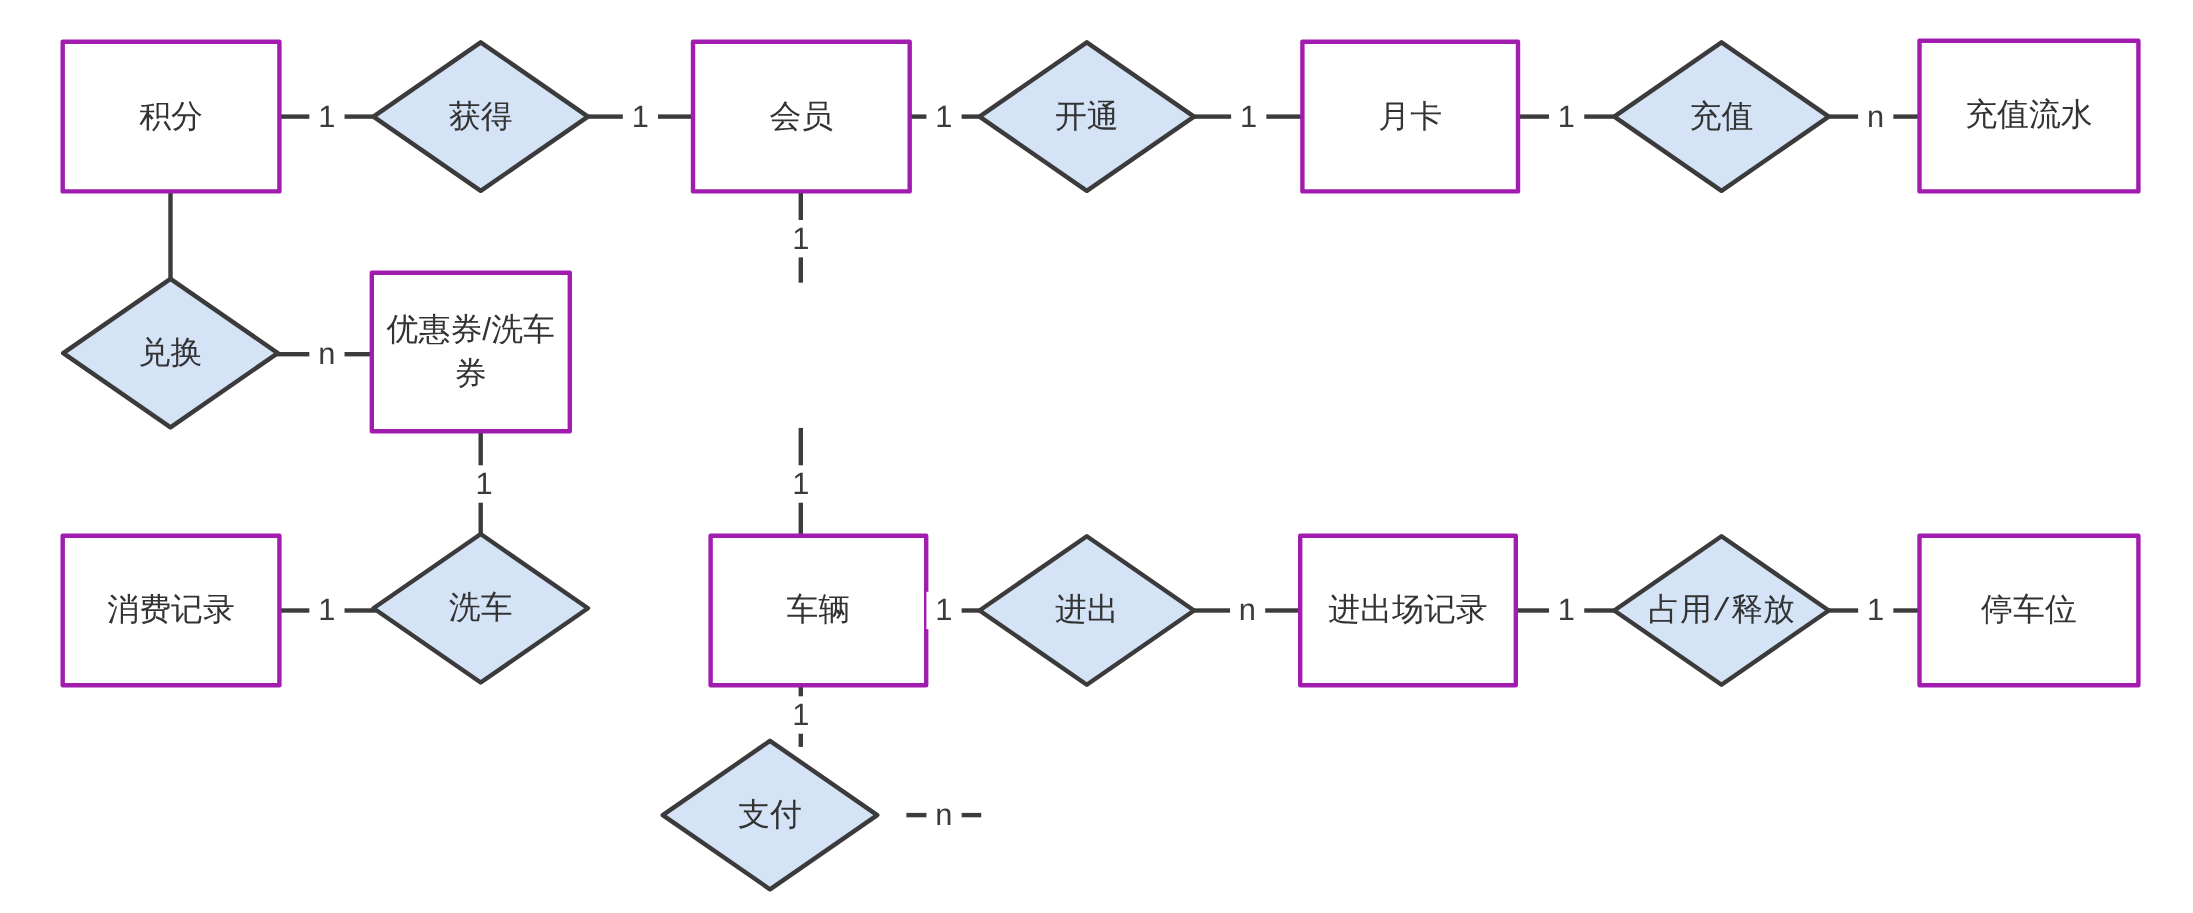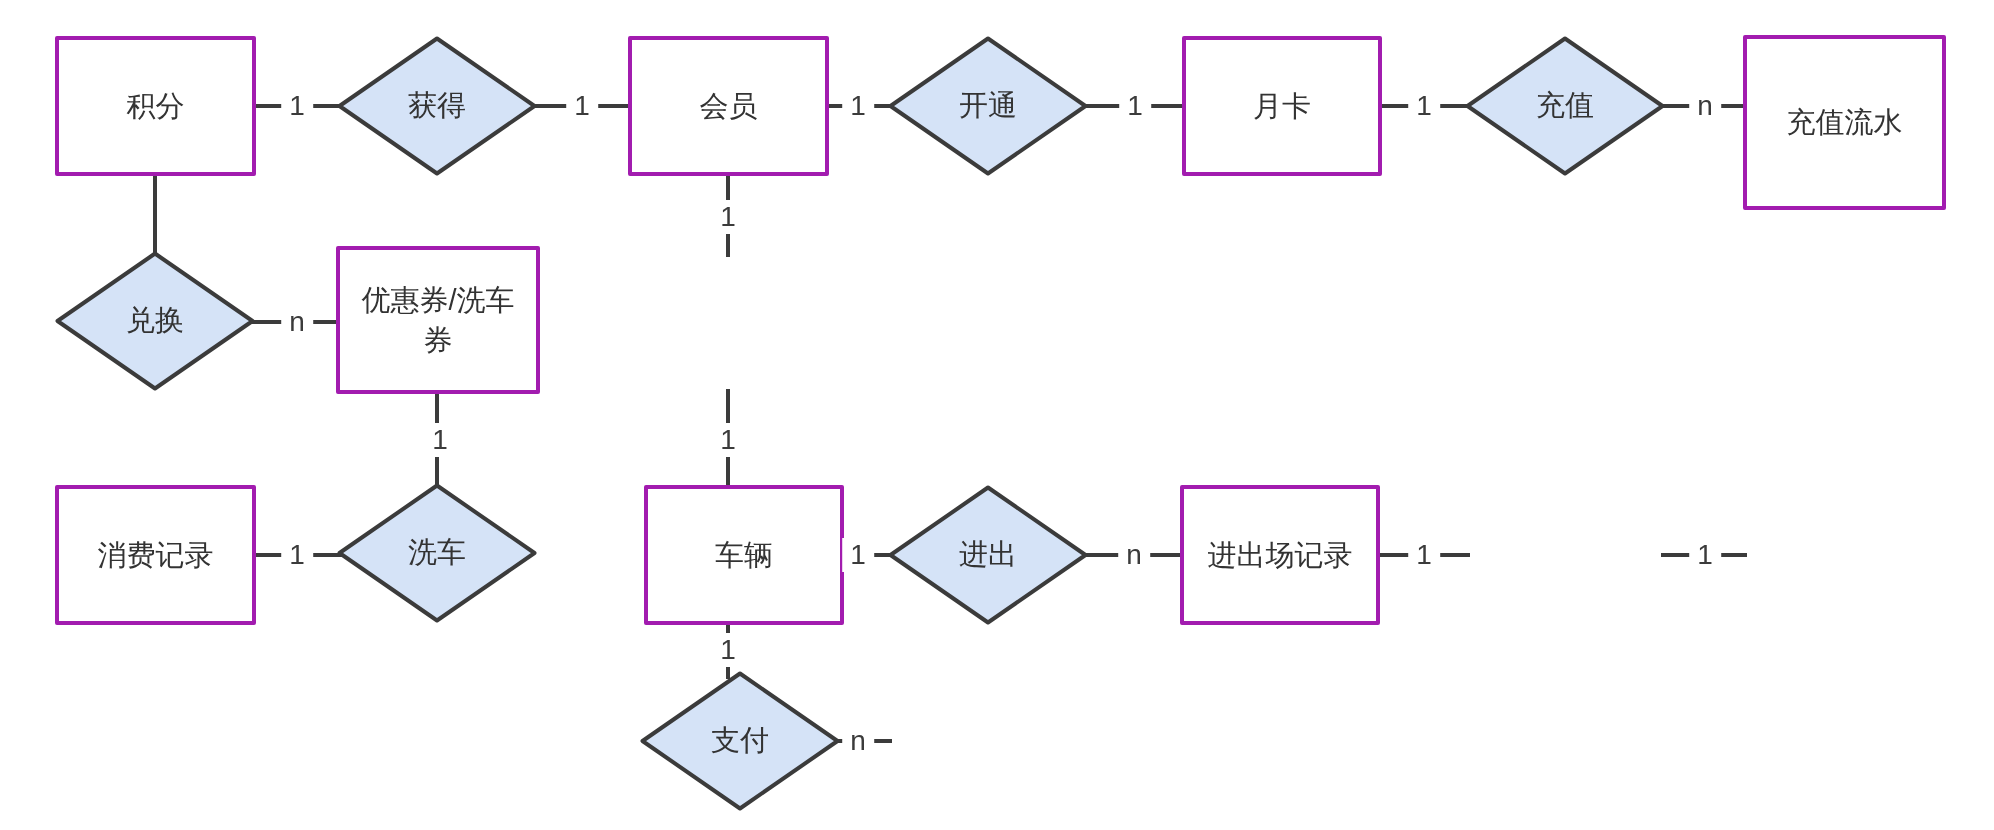--- a/index.html
+++ b/index.html
@@ -74,34 +74,37 @@
 
   <div class="entity" style="left:55px;top:36px;width:201px;height:140px">
     <span>积分</span>
   </div>
   <div class="entity" style="left:628px;top:36px;width:201px;height:140px">
     <span>会员</span>
   </div>
   <div class="entity" style="left:1182px;top:36px;width:200px;height:140px">
     <span>月卡</span>
   </div>
-  <div class="entity" style="left:1743px;top:35px;width:203px;height:175px">
+  <div class="entity" style="left:1743px;top:35px;width:203px;height:141px">
     <span>充值流水</span>
   </div>
-  <div class="entity" style="left:336px;top:246px;width:204px;height:148px">
+  <div class="entity" style="left:336px;top:246px;width:184px;height:148px">
     <span>优惠券/洗车券</span>
   </div>
   <div class="entity" style="left:55px;top:485px;width:201px;height:140px">
     <span>消费记录</span>
   </div>
   <div class="entity" style="left:644px;top:485px;width:200px;height:140px">
     <span>车辆</span>
   </div>
   <div class="entity" style="left:1180px;top:485px;width:200px;height:140px">
     <span>进出场记录</span>
+  </div>
+  <div class="entity" style="left:1743px;top:485px;width:203px;height:140px">
+    <span>停车位</span>
   </div>
 
   <div class="diamond" style="left:337px;top:36px">
     <svg viewBox="0 0 200 140">
         <polygon points="100,2.5 197.5,70 100,137.5 2.5,70" fill="#d5e3f7" stroke="#3b3b3b" stroke-width="4" stroke-linejoin="round"></polygon>
       </svg>
     <span class="dlabel">获得</span>
   </div>
   <div class="diamond" style="left:888px;top:36px">
     <svg viewBox="0 0 200 140">
@@ -126,21 +129,27 @@
         <polygon points="100,2.5 197.5,70 100,137.5 2.5,70" fill="#d5e3f7" stroke="#3b3b3b" stroke-width="4" stroke-linejoin="round"></polygon>
       </svg>
     <span class="dlabel">洗车</span>
   </div>
   <div class="diamond" style="left:888px;top:485px">
     <svg viewBox="0 0 200 140">
         <polygon points="100,2.5 197.5,70 100,137.5 2.5,70" fill="#d5e3f7" stroke="#3b3b3b" stroke-width="4" stroke-linejoin="round"></polygon>
       </svg>
     <span class="dlabel">进出</span>
   </div>
-  <div class="diamond" style="left:640px;top:671px">
+  <div class="diamond" style="left:1465px;top:485px">
+    <svg viewBox="0 0 200 140">
+        <polygon points="100,2.5 197.5,70 100,137.5 2.5,70" fill="#d5e3f7" stroke="#3b3b3b" stroke-width="4" stroke-linejoin="round"></polygon>
+      </svg>
+    <span class="dlabel">占用/释放</span>
+  </div>
+  <div class="diamond" style="left:600px;top:671px">
     <svg viewBox="0 0 200 140">
         <polygon points="100,2.5 197.5,70 100,137.5 2.5,70" fill="#d5e3f7" stroke="#3b3b3b" stroke-width="4" stroke-linejoin="round"></polygon>
       </svg>
     <span class="dlabel">支付</span>
   </div>
 
   <span class="card" style="left:297px;top:106px">1</span>
   <span class="card" style="left:582px;top:106px">1</span>
   <span class="card" style="left:858px;top:106px">1</span>
   <span class="card" style="left:1135px;top:106px">1</span>

